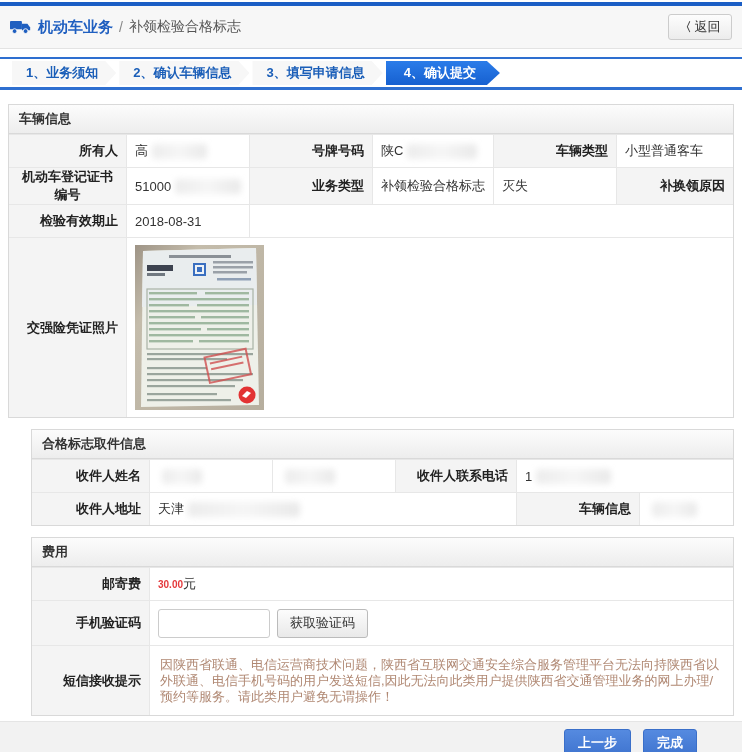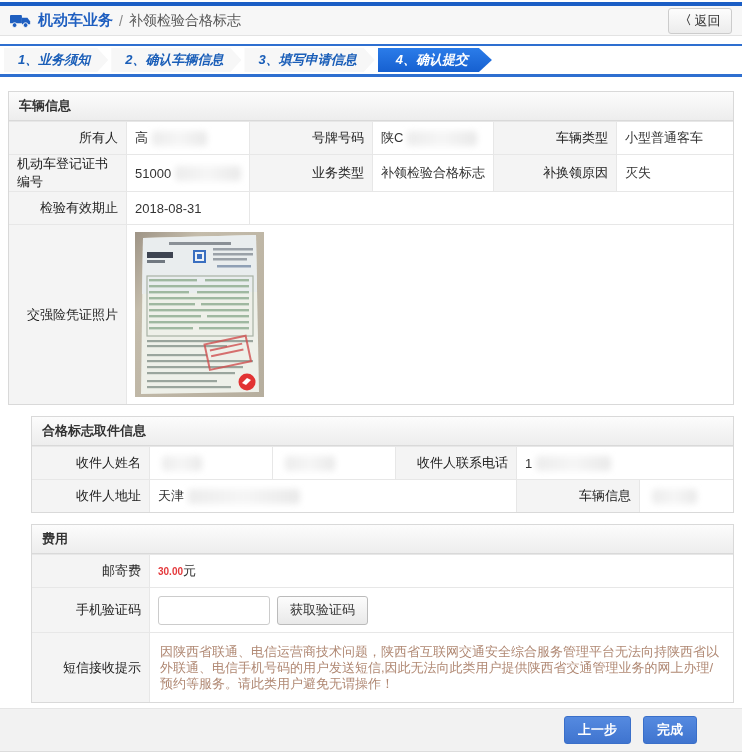--- a/index.html
+++ b/index.html
@@ -3,52 +3,52 @@
 <meta charset="utf-8">
 <style>
   * { margin:0; padding:0; box-sizing:border-box; }
   html,body { width:742px; background:#fff; font-family:"Liberation Sans","DejaVu Sans",sans-serif; color:#333; }
   body { height:752px; overflow:hidden; }
 
   
   .topstrip { height:4px; margin-top:2px; background:#1b5ec5; }
 
   
-  .pagehead { height:30px; background:#f7f7f7; border-bottom:1px solid #e3e3e3;
+  .pagehead { height:43px; background:#f7f7f7; border-bottom:1px solid #e3e3e3;
     display:flex; align-items:center; padding:0 10px; }
   .crumb { display:flex; align-items:center; font-size:14px; }
   .truck { width:22px; height:16px; margin-right:6px; }
   .crumb .biz { color:#1f5fc0; font-weight:bold; font-size:15px; }
   .crumb .sep { color:#888; margin:0 6px; }
   .crumb .page { color:#555; }
   .backbtn { margin-left:auto; width:64px; height:26px; border:1px solid #ccc; border-radius:3px;
     background:linear-gradient(#fdfdfd,#ececec); font-size:13px; color:#333; cursor:pointer;
     display:flex; align-items:center; justify-content:center; gap:3px; }
   .backbtn .chev { font-weight:bold; font-size:12px; color:#444; }
 
   
   .tabwrap { margin-top:8px; border-top:2px solid #2e6fd0; border-bottom:3px solid #2e6fd0;
-    padding:2px 0 2px 4px; display:flex; align-items:center; background:#fff;font-style:italic; }
+    padding:2px 0 2px 12px; display:flex; align-items:center; background:#fff; }
   .step { height:24px; line-height:24px; font-size:13px; font-weight:bold; color:#1a5eb8;
     background:#f7f7f7; padding:0 18px 0 14px; margin-right:3px; cursor:pointer;
     clip-path:polygon(0 0, calc(100% - 11px) 0, 100% 50%, calc(100% - 11px) 100%, 0 100%); }
   .step.active { background:linear-gradient(#2b7ce9,#1660d0); color:#fff; padding:0 24px 0 18px;
     clip-path:polygon(0 0, calc(100% - 13px) 0, 100% 50%, calc(100% - 13px) 100%, 0 100%); }
 
   
   .box { margin:14px 8px 0 8px; border:1px solid #d9d9d9; }
   .box + .box { margin-top:11px;margin-left:31px; }
   .boxhead { height:29px; line-height:28px; padding-left:10px; font-size:13px; font-weight:bold;
     color:#333; background:linear-gradient(#fcfcfc,#ededed); border-bottom:1px solid #d9d9d9; }
 
   .grid { display:grid; grid-template-columns:117px 123px 123px 121px 123px auto; }
   .row { border-top:1px solid #e7e7e7; }
   .row:first-of-type { border-top:none; }
   .cell { font-size:13px; display:flex; align-items:center; min-height:32px; padding:0 8px; }
-  .lbl { background:#f4f4f4; font-weight:normal; justify-content:flex-end; text-align:left; color:#222; border-left:1px solid #e7e7e7; }
+  .lbl { background:#f4f4f4; font-weight:bold; justify-content:flex-end; text-align:center; color:#222; border-left:1px solid #e7e7e7; }
   .lbl.first { border-left:none; }
   .val { background:#fff; color:#333; border-left:1px solid #e7e7e7; }
   .span3 { grid-column:2 / span 3; }
   .span5 { grid-column:2 / -1; }
   .span4 { grid-column:3 / -1; }
 
   
   .blur { display:inline-block; height:15px; margin-left:4px; border-radius:4px;
     background:linear-gradient(90deg,#ececec,#f6f6f6,#e9e9e9); filter:blur(3px); vertical-align:middle; }
   .w40{width:40px}.w50{width:50px}.w55{width:55px}.w70{width:70px}.w75{width:75px}.w110{width:112px}.w45{width:45px}
@@ -124,22 +124,22 @@
     <div class="cell val">小型普通客车</div>
   </div>
   <div class="grid row">
     <div class="cell lbl first">机动车登记证书编号</div>
     <div class="cell val">
       <span>51000</span>
         <span class="blur w70"></span>
     </div>
     <div class="cell lbl">业务类型</div>
     <div class="cell val">补领检验合格标志</div>
+    <div class="cell val">灭失</div>
     <div class="cell lbl">补换领原因</div>
-    <div class="cell val">灭失</div>
   </div>
   <div class="grid row">
     <div class="cell lbl first">检验有效期止</div>
     <div class="cell val">2018-08-31</div>
     <div class="cell val span4"></div>
   </div>
   <div class="grid row photorow">
     <div class="cell lbl first">交强险凭证照片</div>
     <div class="cell val span5">
       <svg class="photo" viewBox="0 0 129 165">

